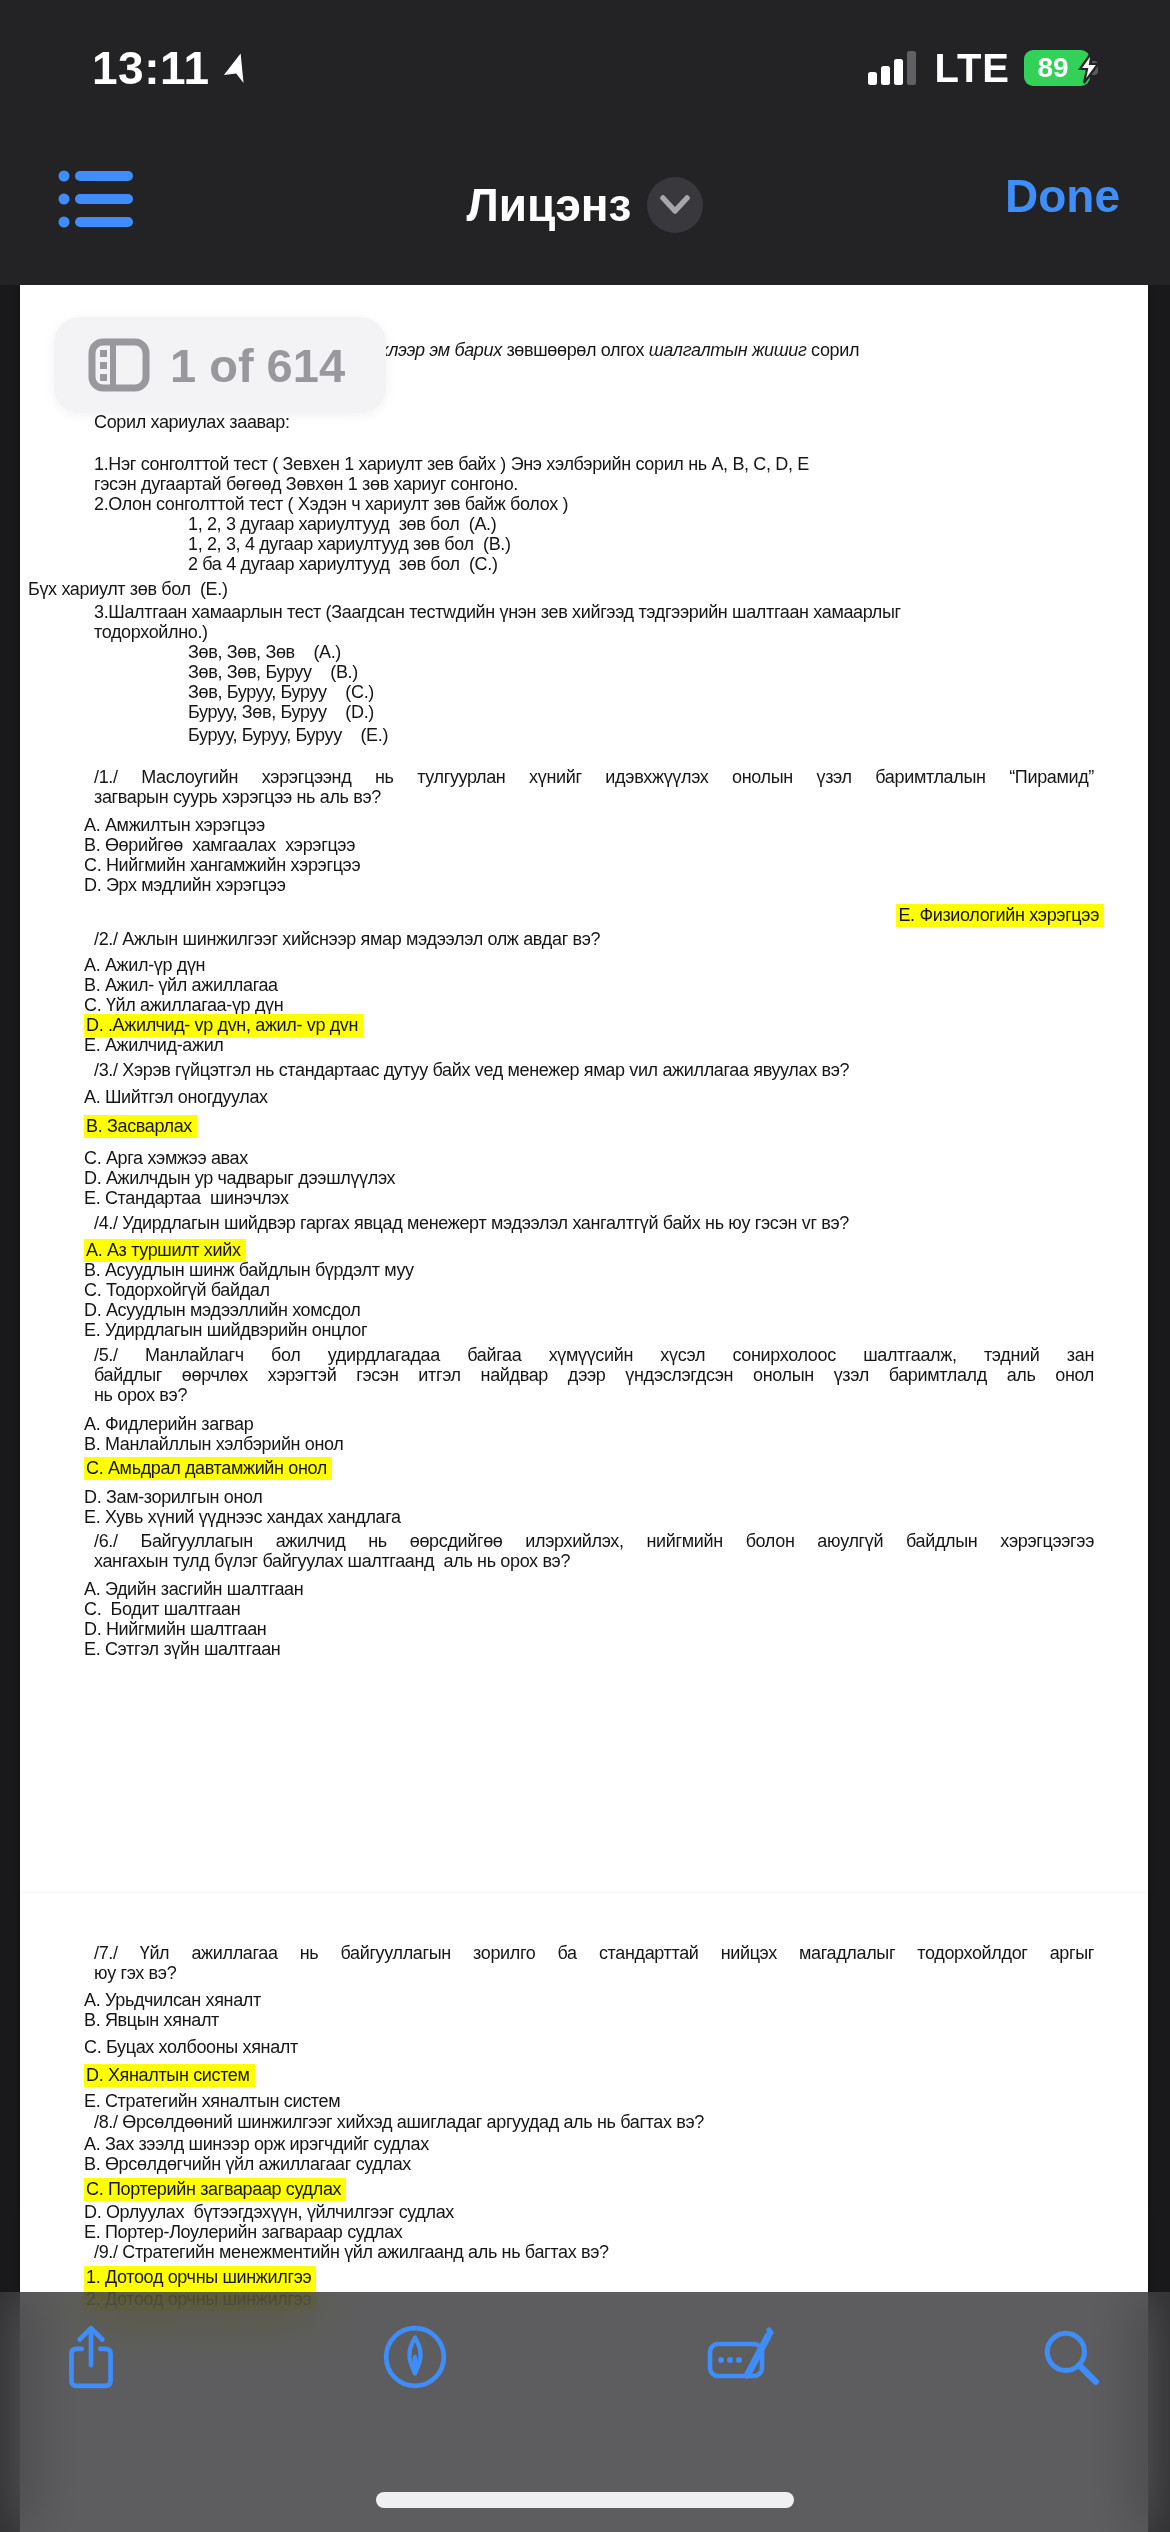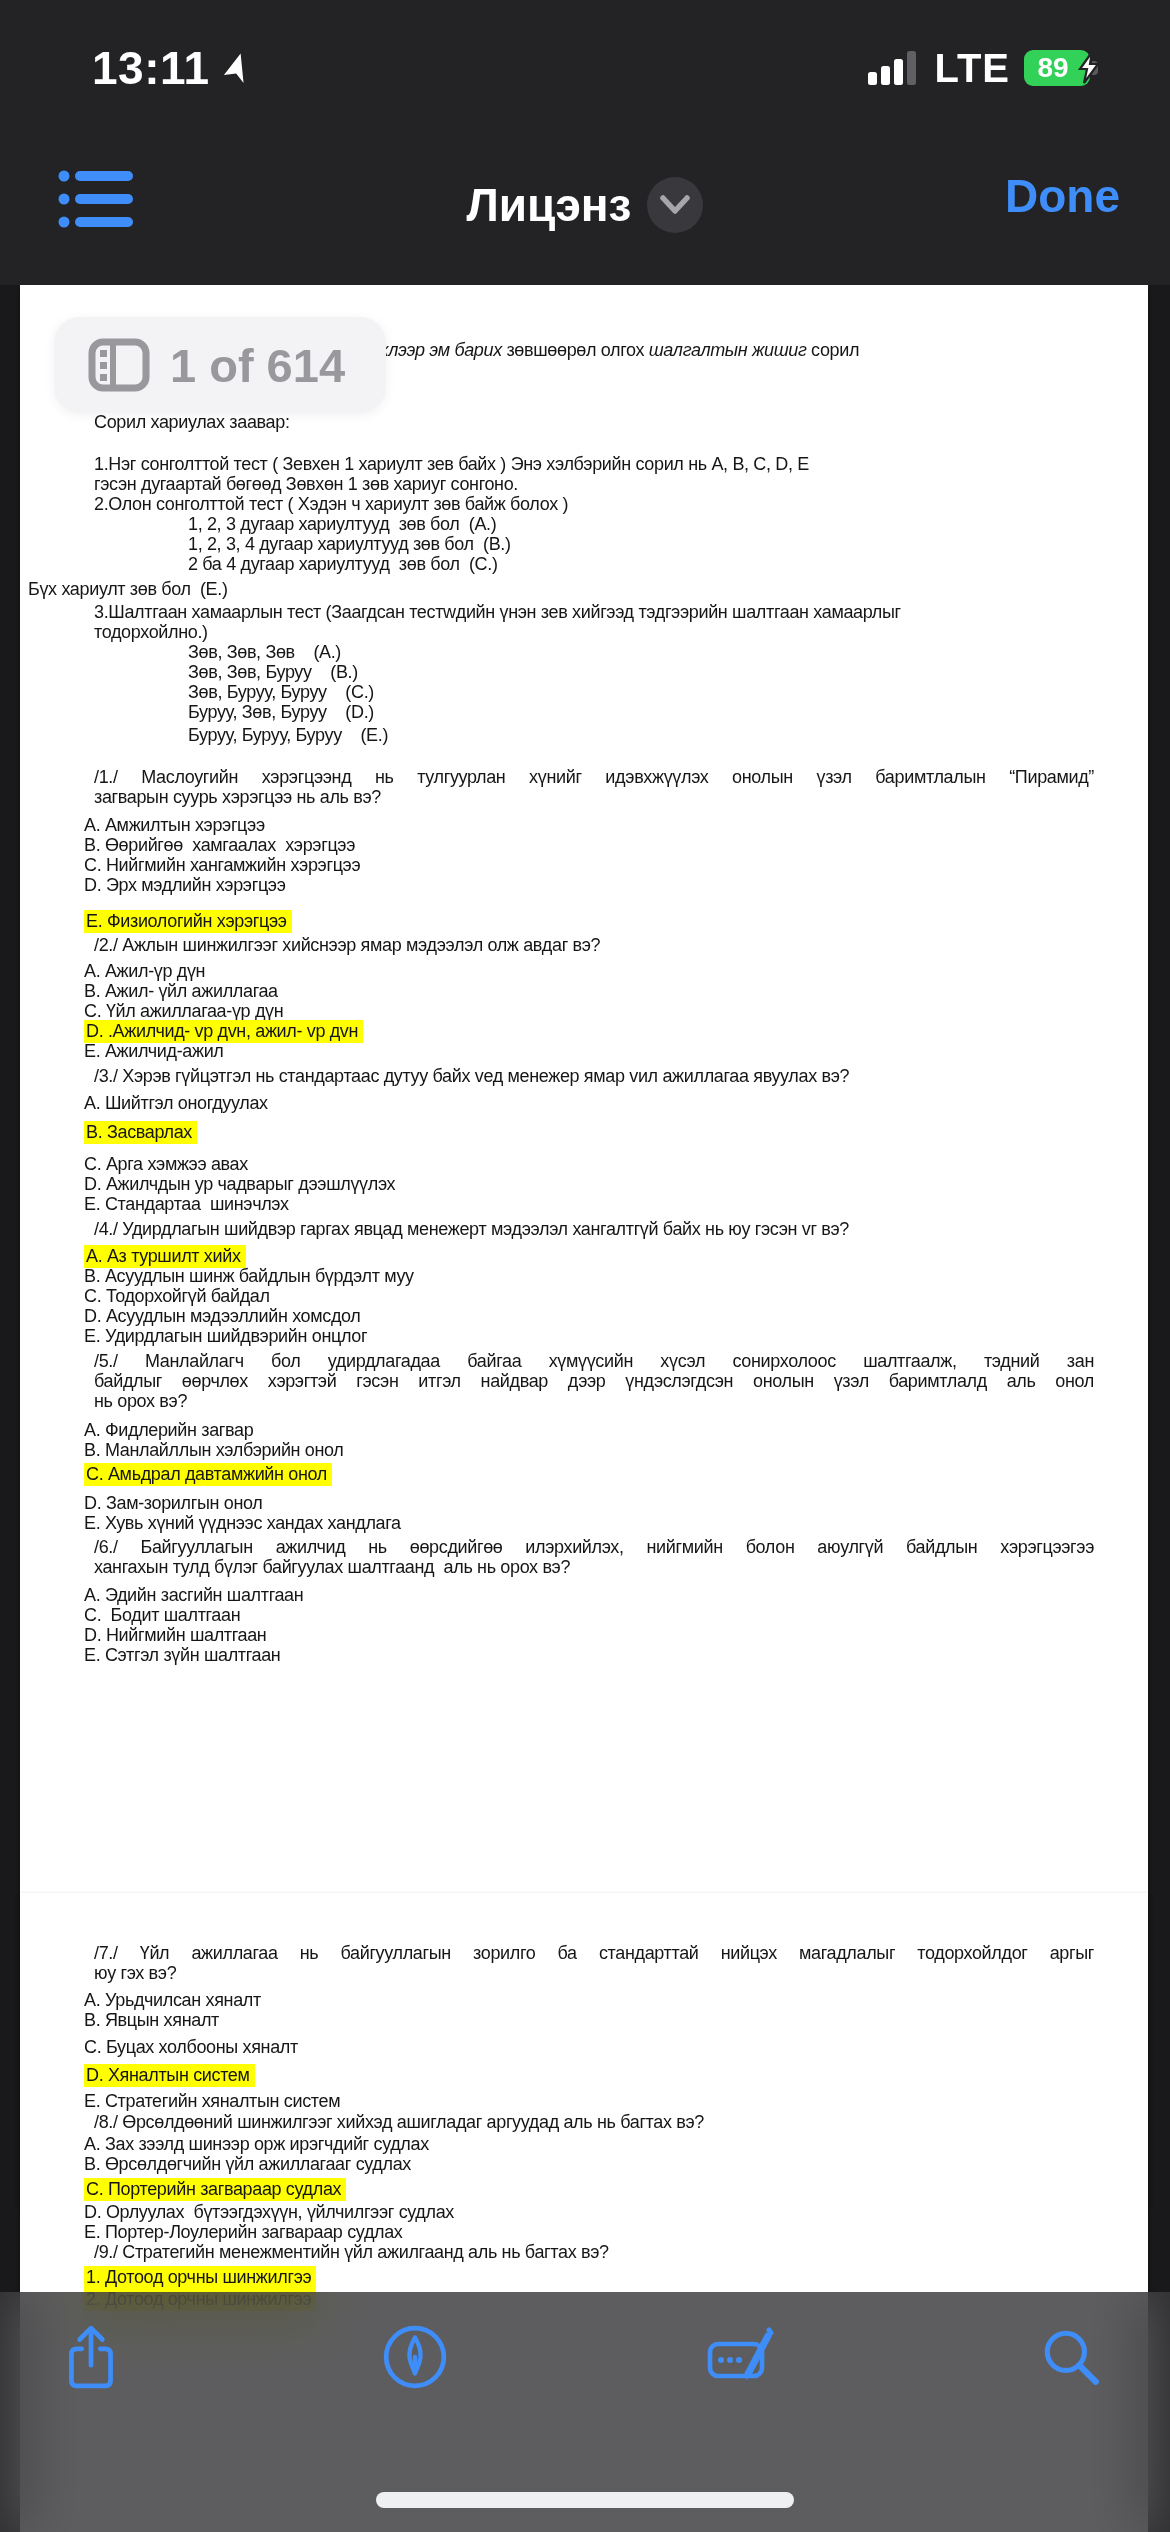--- a/index.html
+++ b/index.html
@@ -141,21 +141,21 @@
           <div class="line ind2">Зөв, Зөв, Буруу    (B.)</div>
           <div class="line ind2">Зөв, Буруу, Буруу    (C.)</div>
           <div class="line ind2">Буруу, Зөв, Буруу    (D.)</div>
           <div class="line ind2" style="margin-top: 3px;">Буруу, Буруу, Буруу    (E.)</div>
           <div class="line ind0 j" style="margin-top: 22px;">/1./ Маслоугийн хэрэгцээнд  нь тулгуурлан хүнийг идэвхжүүлэх онолын үзэл  баримтлалын  “Пирамид”</div>
           <div class="line ind0">загварын суурь хэрэгцээ нь аль вэ?</div>
           <div class="line ind1" style="margin-top: 8px;">А. Амжилтын хэрэгцээ</div>
           <div class="line ind1">B. Өөрийгөө  хамгаалах  хэрэгцээ</div>
           <div class="line ind1">C. Нийгмийн хангамжийн хэрэгцээ</div>
           <div class="line ind1">D. Эрх мэдлийн хэрэгцээ</div>
-          <div class="line ind1" style="margin-top: 16px;"><span class="hl">E. Физиологийн хэрэгцээ</span></div>
+          <div class="line ind1" style="margin-top: 10px; text-align: right;"><span class="hl">E. Физиологийн хэрэгцээ</span></div>
           <div class="line ind0" style="margin-top: 4px;">/2./ Ажлын шинжилгээг хийснээр ямар мэдээлэл олж авдаг вэ?</div>
           <div class="line ind1" style="margin-top: 6px;">А. Ажил-үр дүн</div>
           <div class="line ind1">B. Ажил- үйл ажиллагаа</div>
           <div class="line ind1">C. Үйл ажиллагаа-үр дүн</div>
           <div class="line ind1"><span class="hl">D. .Ажилчид- vр дvн, ажил- vр дvн</span></div>
           <div class="line ind1">E. Ажилчид-ажил</div>
           <div class="line ind0" style="margin-top: 5px;">/3./ Хэрэв гүйцэтгэл нь стандартаас дутуу байх vед менежер ямар vил ажиллагаа явуулах вэ?</div>
           <div class="line ind1" style="margin-top: 7px;">А. Шийтгэл оногдуулах</div>
           <div class="line ind1" style="margin-top: 9px;"><span class="hl">B. Засварлах</span></div>
           <div class="line ind1" style="margin-top: 12px;">C. Арга хэмжээ авах</div>

